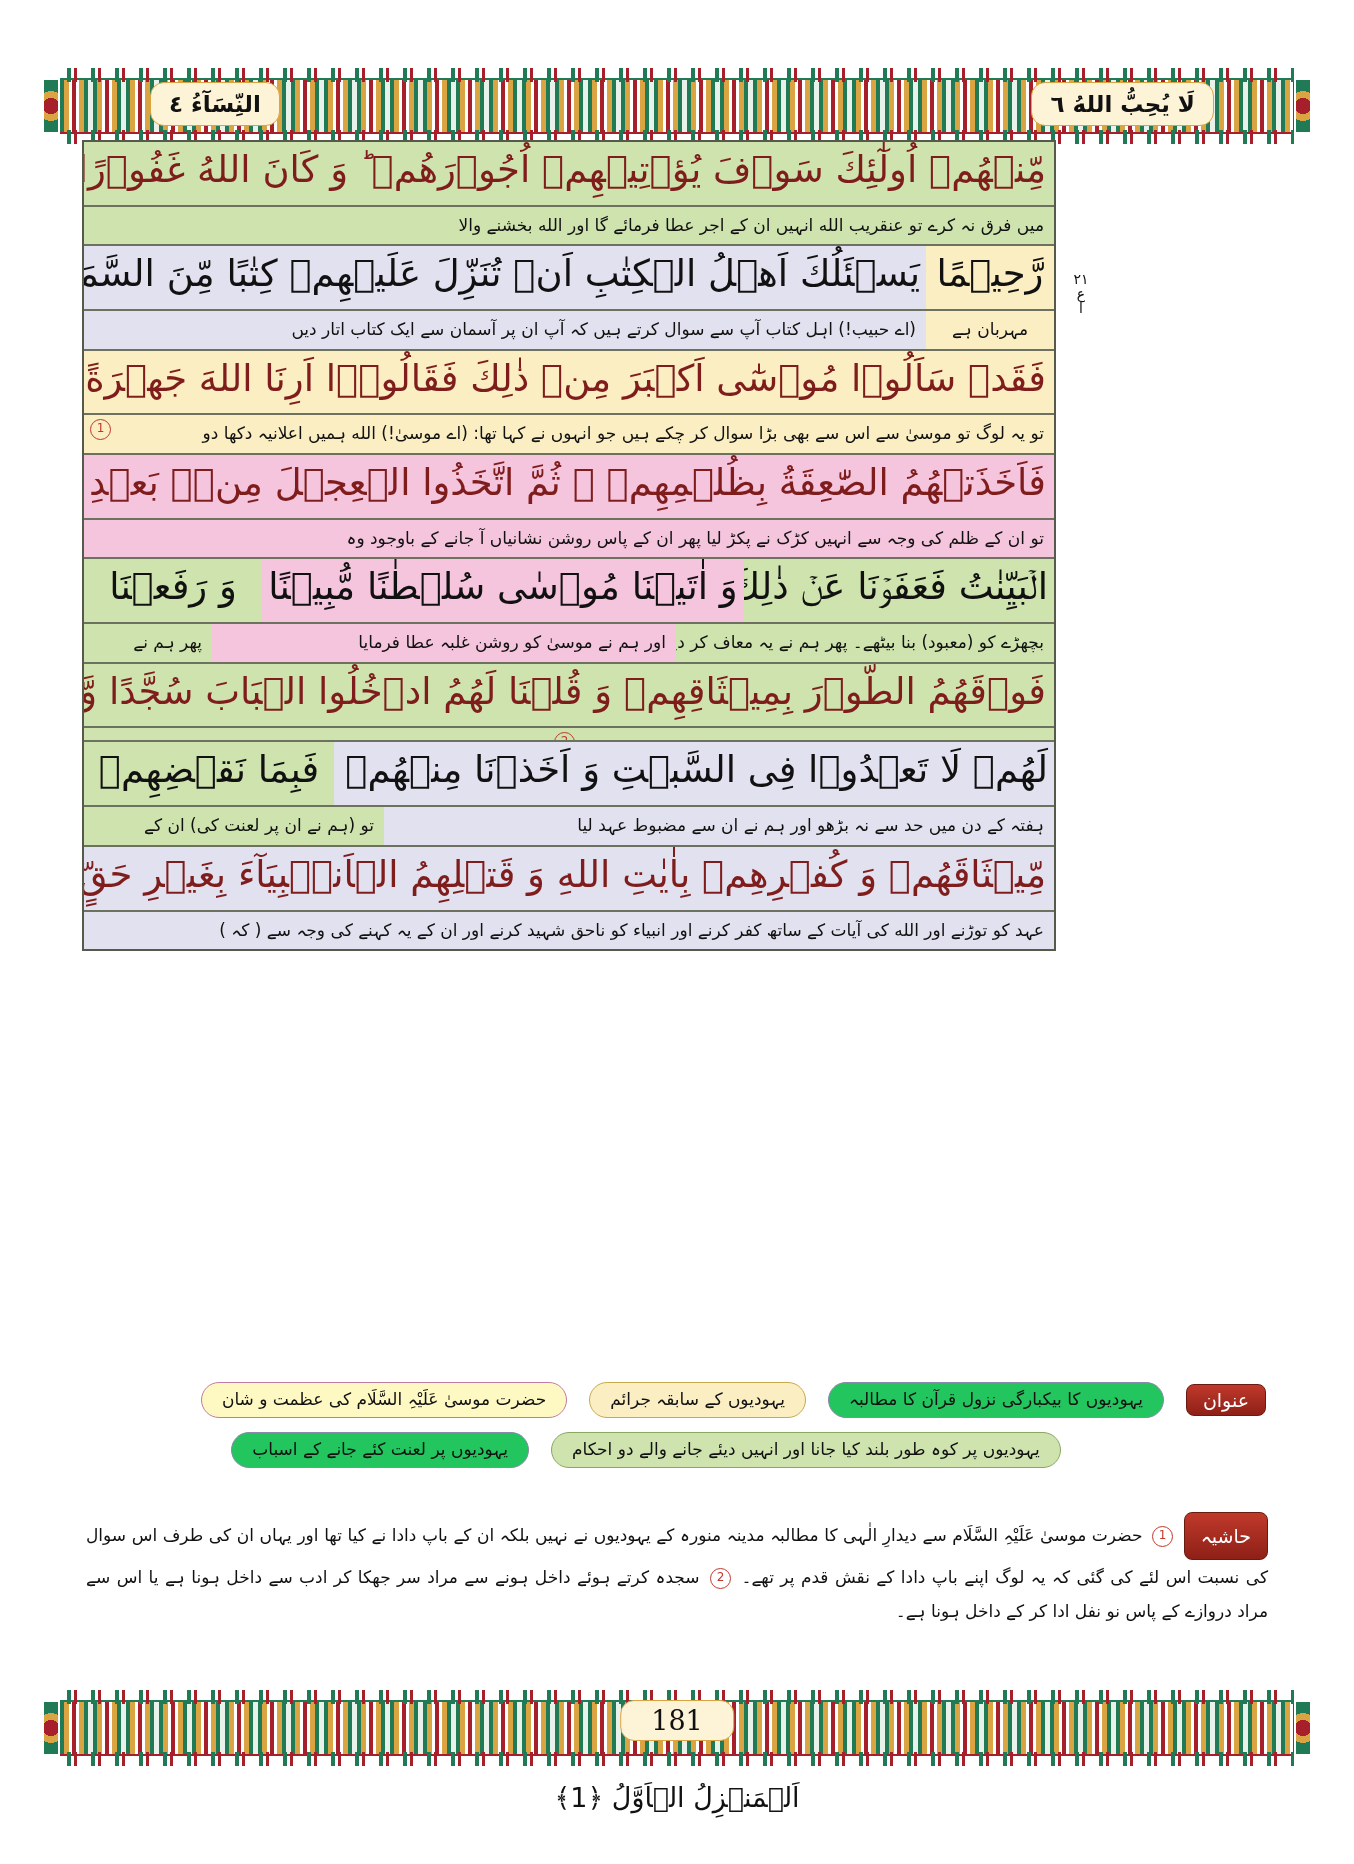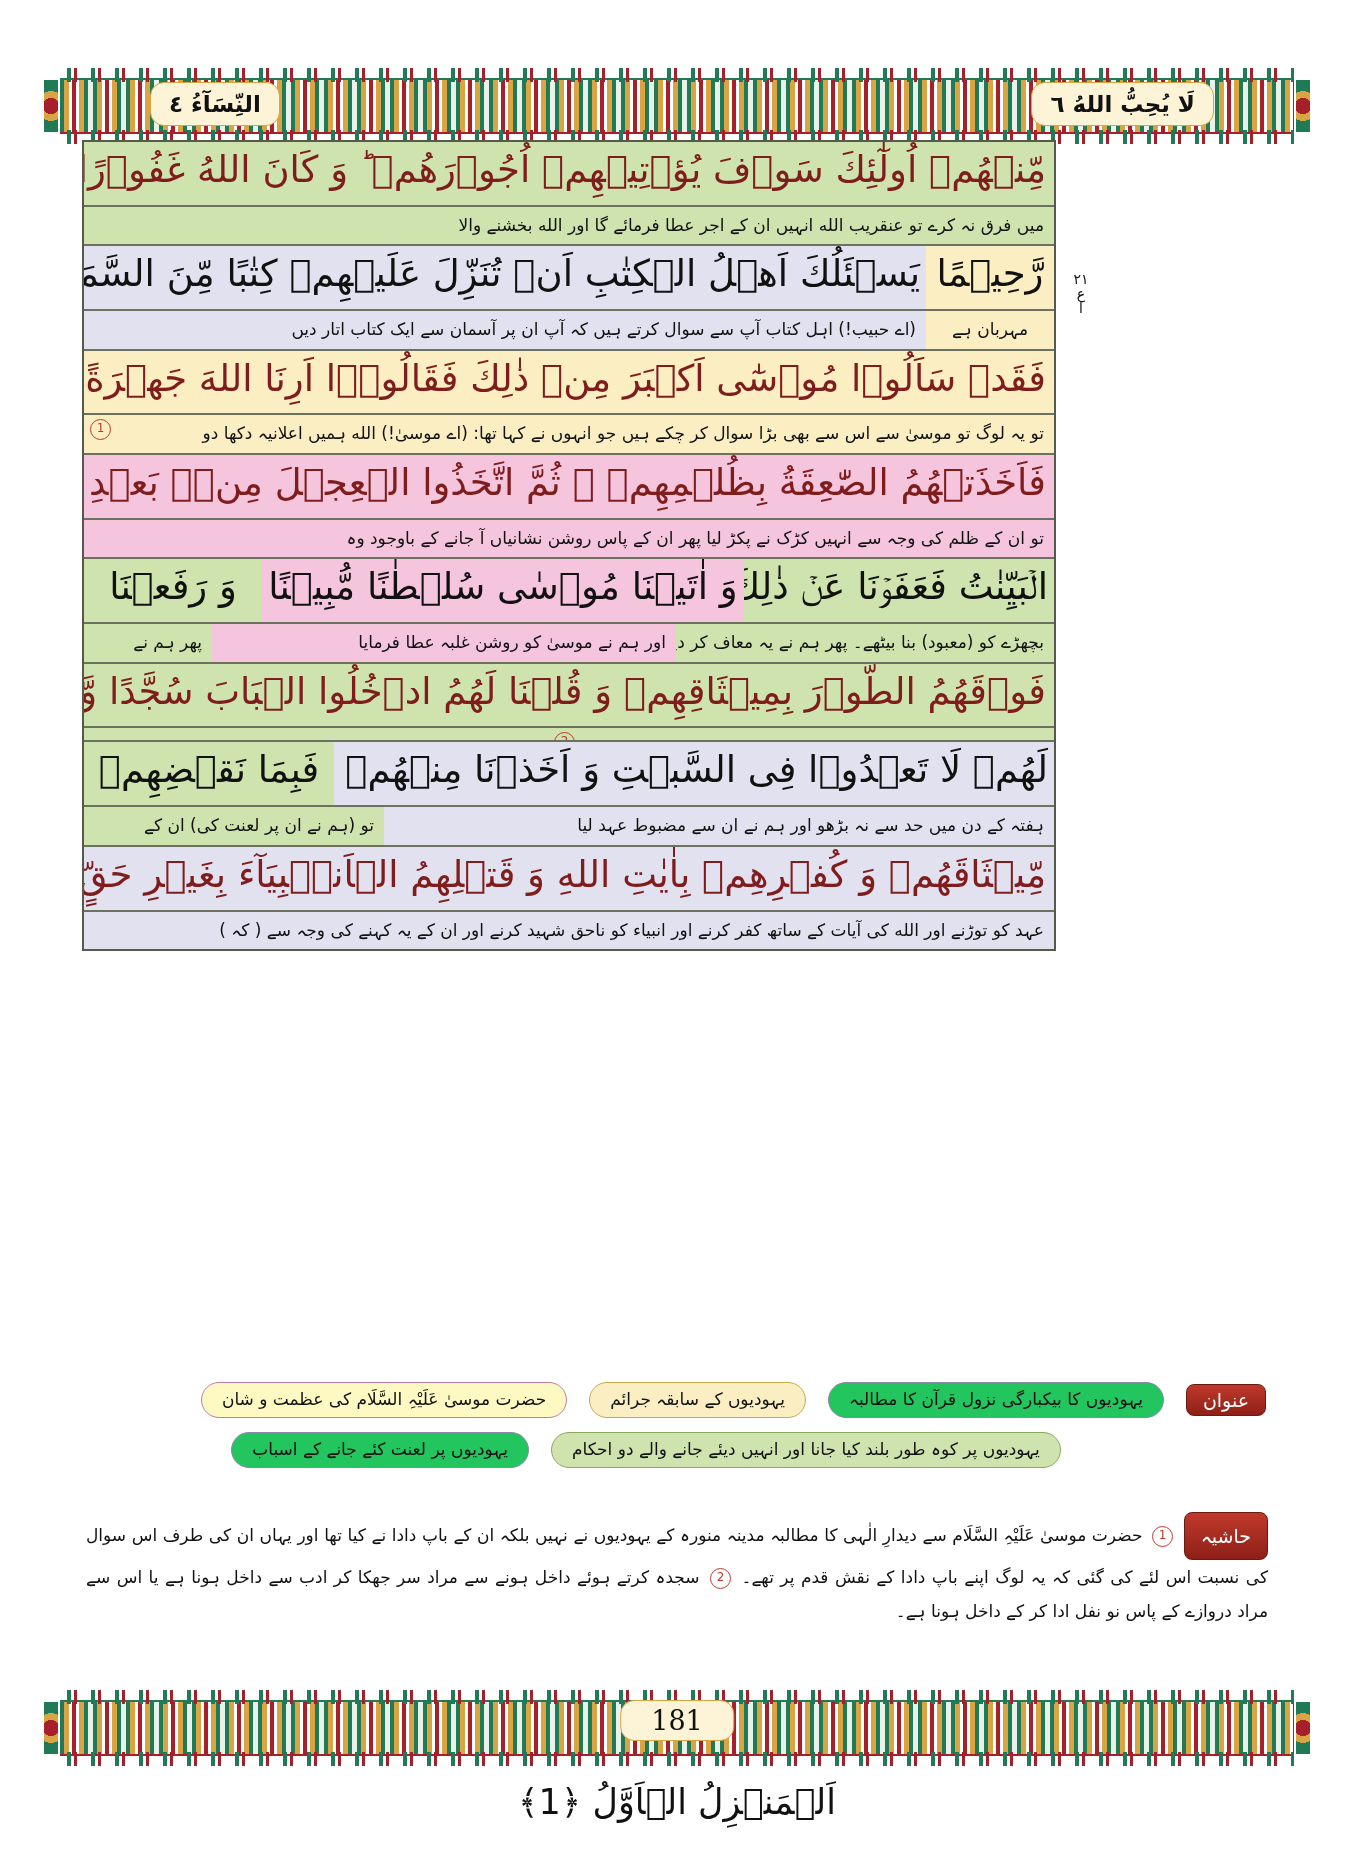--- a/index.html
+++ b/index.html
@@ -280,21 +280,21 @@
     font-size: 27px;
     font-family: "DejaVu Serif", "Liberation Serif", serif;
     color: #111;
     z-index: 4;
   }
   .manzil {
     position: absolute;
     left: 0; right: 0;
     top: 82px;
     text-align: center;
-    font-size: 35px;
+    font-size: 27px;
     color: #111;
     direction: rtl;
     font-family: "DejaVu Sans", "Liberation Sans", sans-serif;
   }
 </style>
 </head>
 <body>
 
 <div style="position:absolute;top:78px;left:0;right:0;text-align:right;">
   <div class="ornament-band top">

